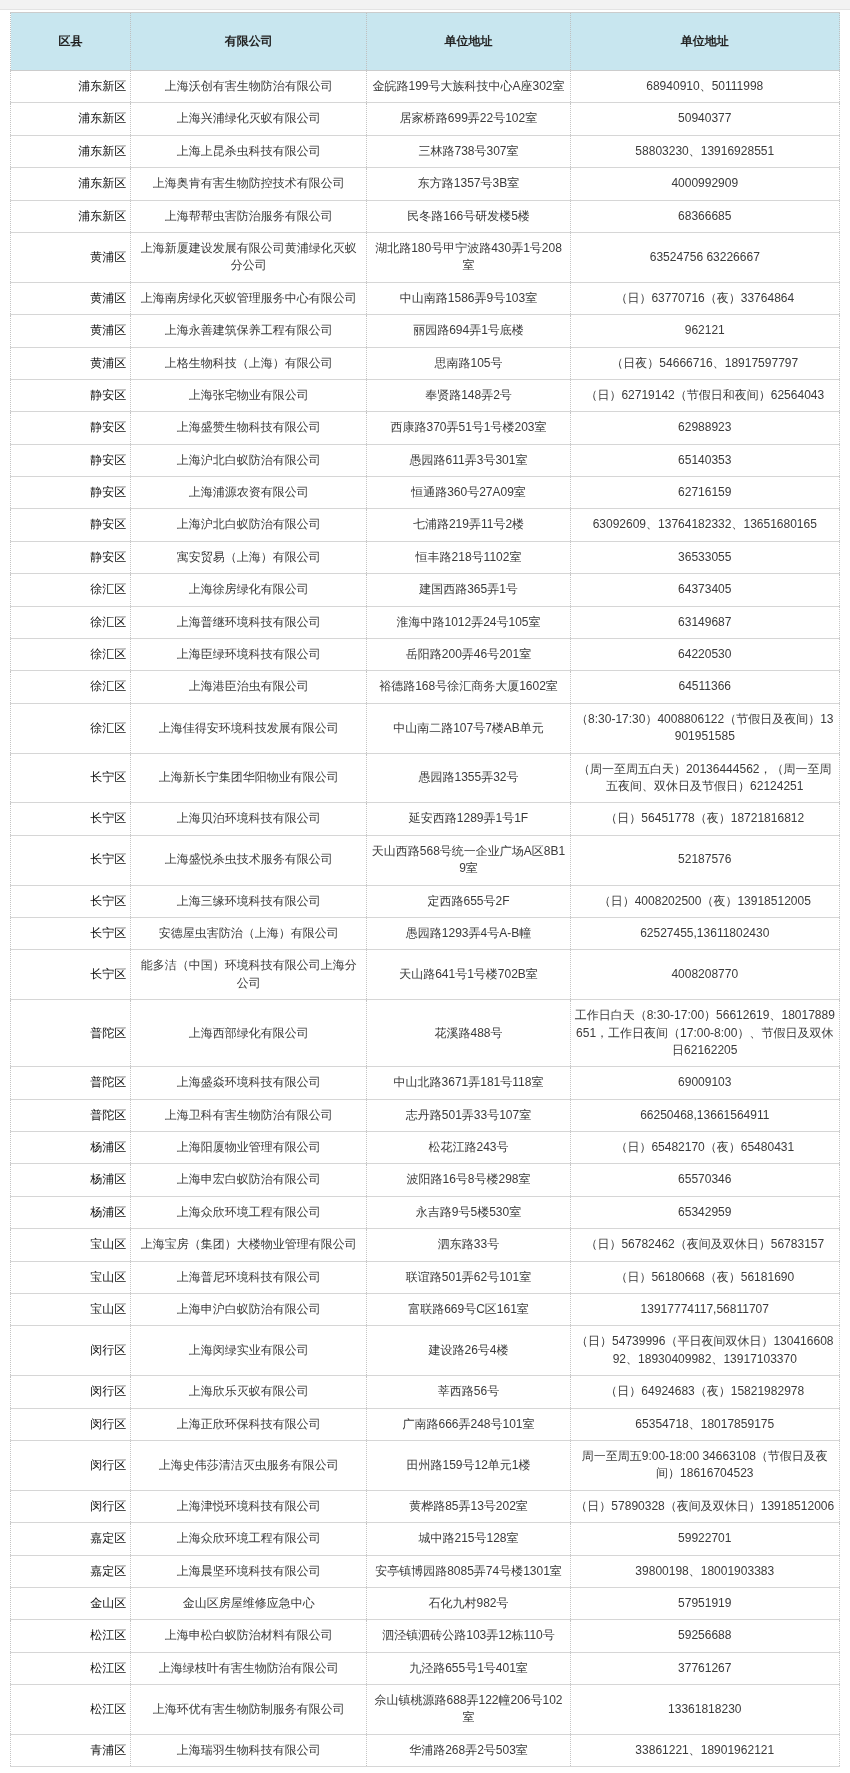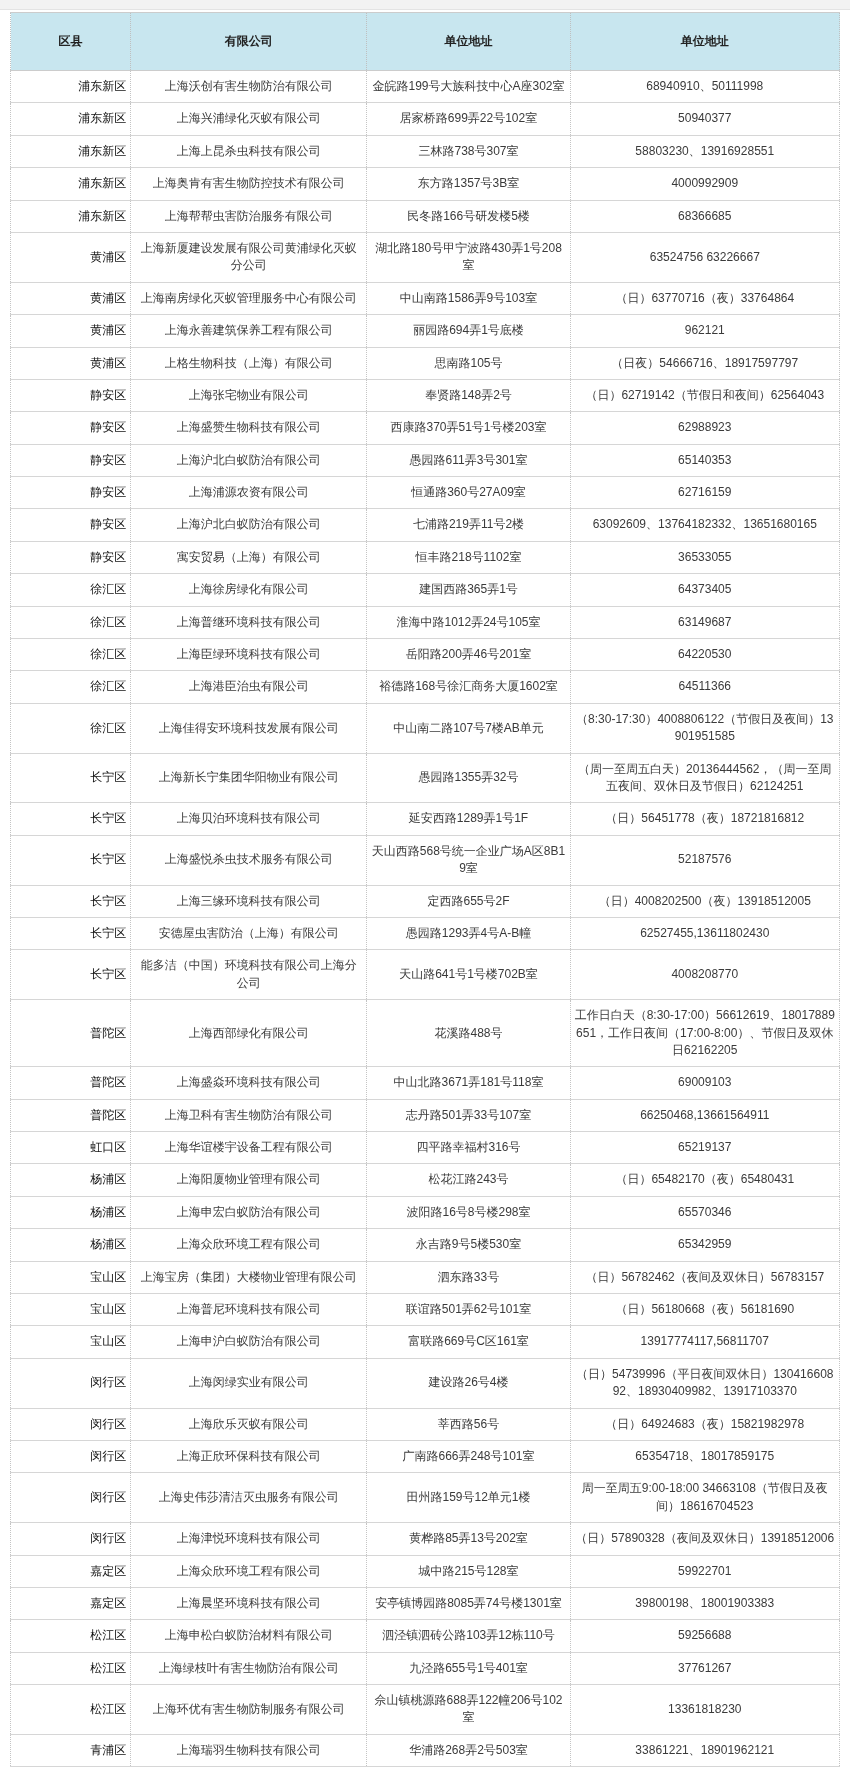--- a/index.html
+++ b/index.html
@@ -253,26 +253,20 @@
           <td>中山北路3671弄181号118室</td>
           <td>69009103</td>
         </tr>
         <tr>
           <td>普陀区</td>
           <td>上海卫科有害生物防治有限公司</td>
           <td>志丹路501弄33号107室</td>
           <td>66250468,13661564911</td>
         </tr>
         <tr>
-          <td>虹口区</td>
-          <td>上海华谊楼宇设备工程有限公司</td>
-          <td>四平路幸福村316号</td>
-          <td>65219137</td>
-        </tr>
-        <tr>
           <td>杨浦区</td>
           <td>上海阳厦物业管理有限公司</td>
           <td>松花江路243号</td>
           <td>（日）65482170（夜）65480431</td>
         </tr>
         <tr>
           <td>杨浦区</td>
           <td>上海申宏白蚁防治有限公司</td>
           <td>波阳路16号8号楼298室</td>
           <td>65570346</td>
@@ -337,20 +331,26 @@
           <td>城中路215号128室</td>
           <td>59922701</td>
         </tr>
         <tr>
           <td>嘉定区</td>
           <td>上海晨坚环境科技有限公司</td>
           <td>安亭镇博园路8085弄74号楼1301室</td>
           <td>39800198、18001903383</td>
         </tr>
         <tr>
+          <td>金山区</td>
+          <td>金山区房屋维修应急中心</td>
+          <td>石化九村982号</td>
+          <td>57951919</td>
+        </tr>
+        <tr>
           <td>松江区</td>
           <td>上海申松白蚁防治材料有限公司</td>
           <td>泗泾镇泗砖公路103弄12栋110号</td>
           <td>59256688</td>
         </tr>
         <tr>
           <td>松江区</td>
           <td>上海绿枝叶有害生物防治有限公司</td>
           <td>九泾路655号1号401室</td>
           <td>37761267</td>

